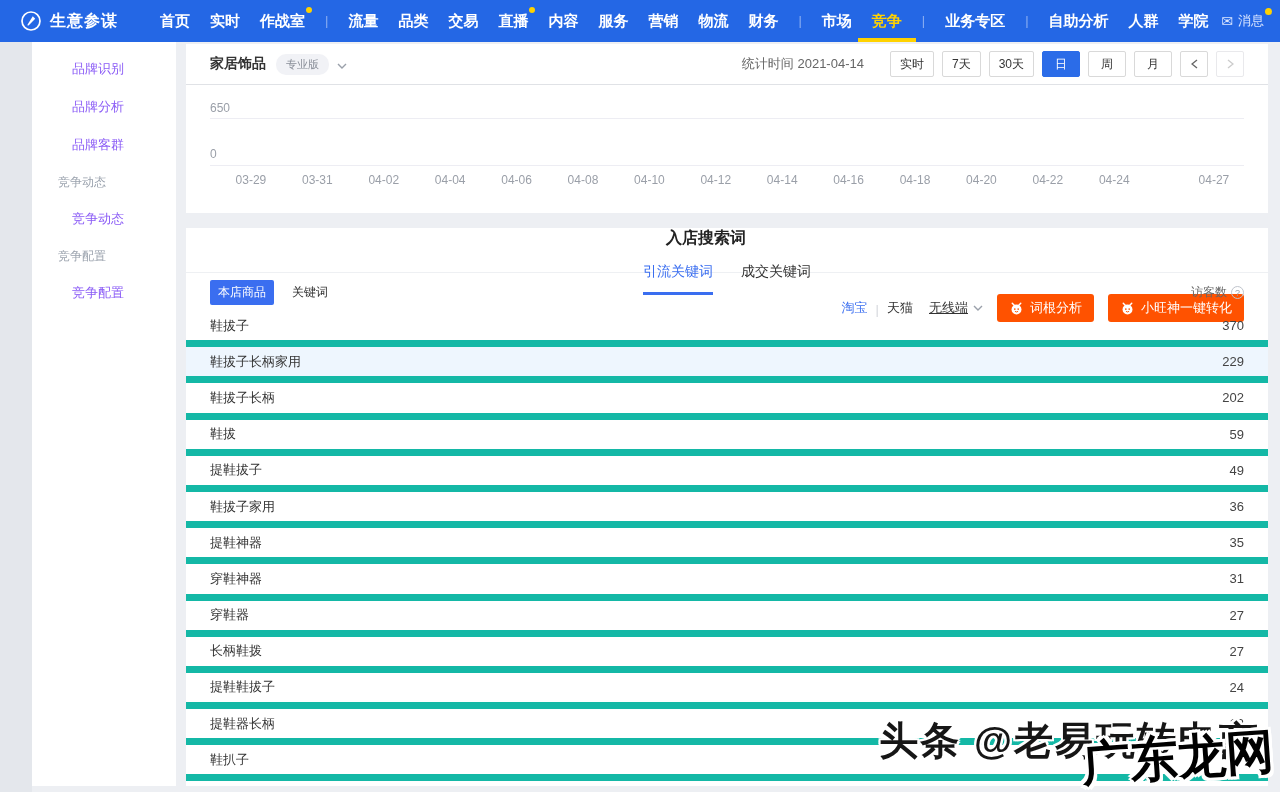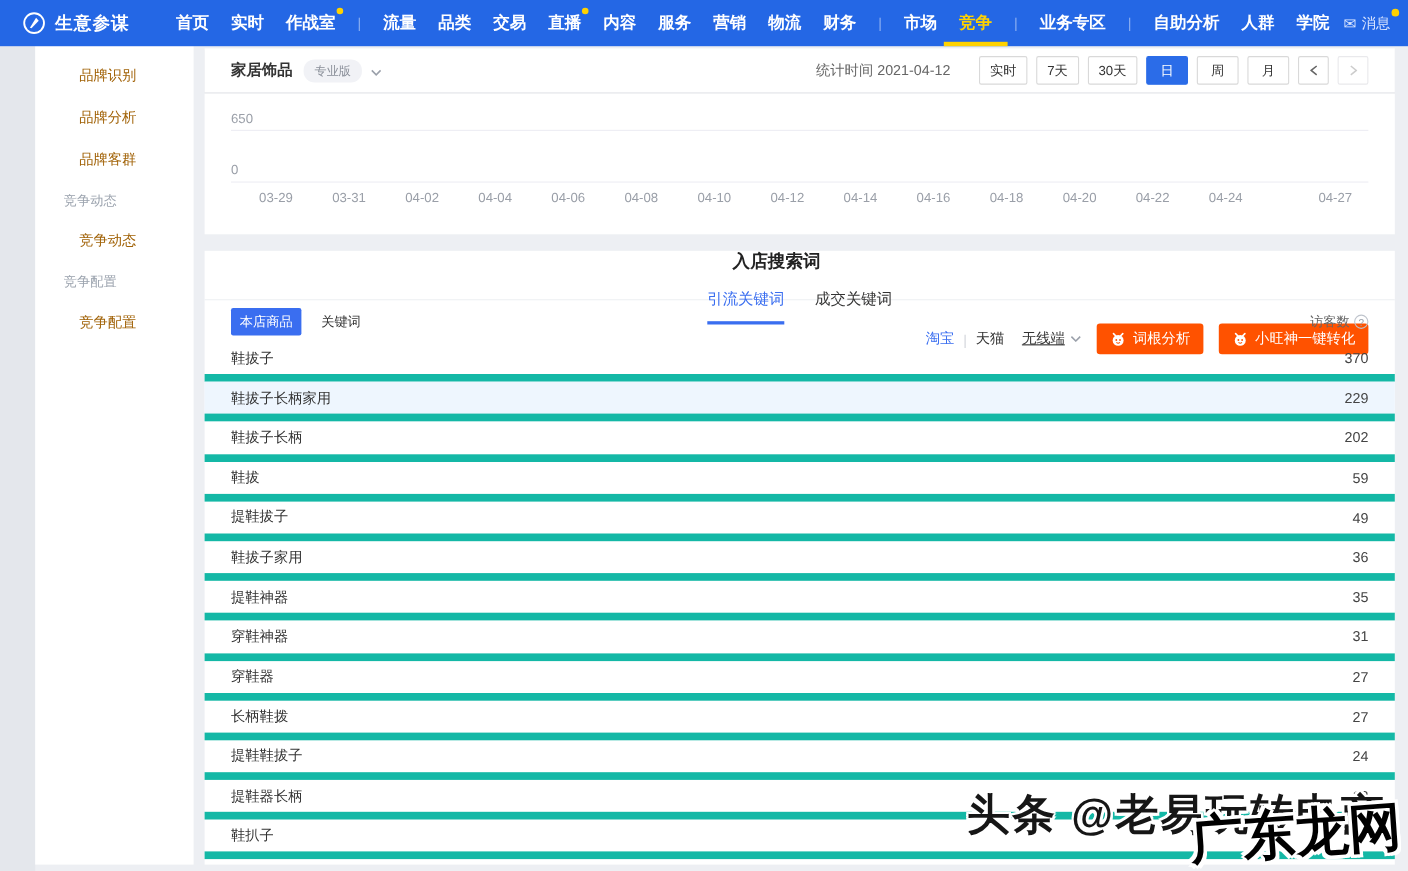--- a/index.html
+++ b/index.html
@@ -30,21 +30,21 @@
     content:''; position:absolute; top:7px; right:-7px; width:6px; height:6px;
     border-radius:50%; background:#ffd200;
   }
   .nav-msg{ margin-left:auto; display:flex; align-items:center; gap:5px; color:#dbe6ff;
     font-size:13px; position:relative; cursor:pointer; }
   .mail-ic{ font-size:14px; color:#dbe6ff; }
   .msg-dot{ position:absolute; top:-4px; right:-8px; width:7px; height:7px; border-radius:50%; background:#ffd200; }
   
   .leftrail{ position:absolute; left:0; top:42px; bottom:0; width:32px; background:#e4e7ec; }
   .sidebar{ position:absolute; left:32px; top:42px; bottom:6px; width:144px; background:#fff; padding-top:8px; }
-  .side-item{ height:38px; line-height:38px; padding-left:40px; font-size:13px; color:#a16207; cursor:pointer; }
+  .side-item{ height:38px; line-height:38px; padding-left:40px; font-size:13px; color:#8b5cf6; cursor:pointer; }
   .side-item.section-header{ padding-left:26px; font-size:12px; color:#9aa2ad; height:36px; line-height:36px; cursor:default; }
   
   .main{ position:absolute; left:186px; top:42px; width:1082px; }
   .card{ background:#fff; }
   
   .toolbar{ margin-top:2px; height:40px; display:flex; align-items:center; padding:0 24px;
     box-shadow:0 1px 0 rgba(0,0,0,.05); position:relative; z-index:2; }
   .cat-title{ font-size:14px; font-weight:700; color:#333; }
   .badge{ margin-left:10px; background:#f1f2f6; color:#8a8f99; font-size:11px;
     padding:3px 10px; border-radius:10px; }
@@ -163,21 +163,21 @@
 
   <div class="card toolbar">
     <span class="cat-title">家居饰品</span>
     <span class="badge">专业版</span>
     <span class="chev">
       <svg width="10" height="6" viewBox="0 0 10 6">
           <polyline points="1,1 5,5 9,1" fill="none" stroke="#9aa0aa" stroke-width="1.4"></polyline>
         </svg>
     </span>
     <div class="tb-right">
-      <span class="stat-time">统计时间 2021-04-12</span>
+      <span class="stat-time">统计时间 2021-04-14</span>
       <span style="display:flex;gap:8px;">
 
       <button class="rng-btn">实时</button>
           <button class="rng-btn">7天</button>
           <button class="rng-btn">30天</button>
           <button class="rng-btn active">日</button>
           <button class="rng-btn">周</button>
           <button class="rng-btn">月</button>
         </span>
       <span class="pg-btn">

